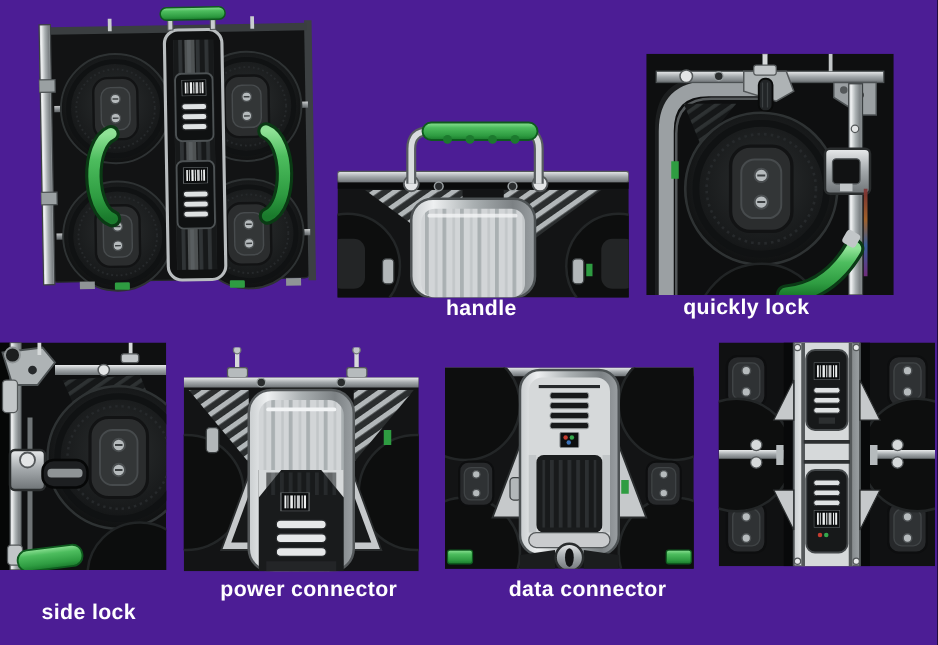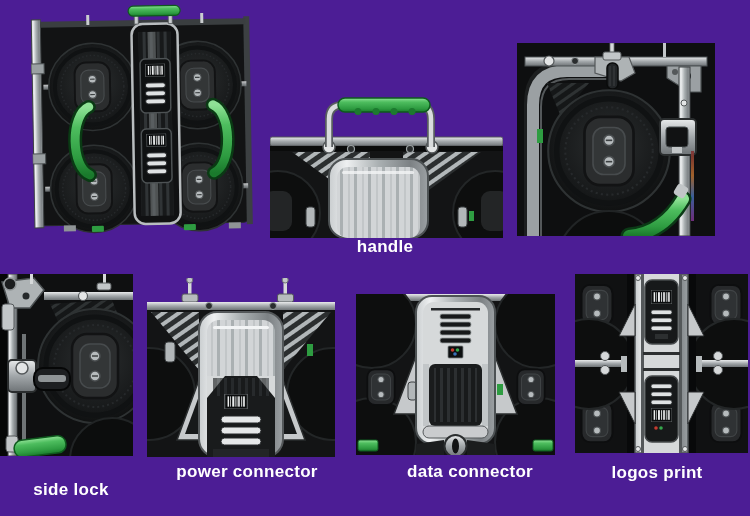--- a/index.html
+++ b/index.html
@@ -405,18 +405,18 @@
           <circle cx="86" cy="154" r="1.8" fill="#35a84c"></circle>
         <circle cx="63" cy="4" r="2.5" fill="#e9ebec" stroke="#54585a"></circle>
         <circle cx="110" cy="4" r="2.5" fill="#e9ebec" stroke="#54585a"></circle>
         <circle cx="63" cy="175" r="2.5" fill="#e9ebec" stroke="#54585a"></circle>
         <circle cx="110" cy="175" r="2.5" fill="#e9ebec" stroke="#54585a"></circle>
       </g>
     </svg>
   </figure>
 
   <div class="caption cap-handle">handle</div>
+  <div class="caption cap-qlock">quickly lock</div>
   <div class="caption cap-slock">side lock</div>
   <div class="caption cap-data">data connector</div>
   <div class="caption cap-power">power connector</div>
-  <div class="caption cap-logos">logos print</div>
 
 </div>
 
 </body></html>

